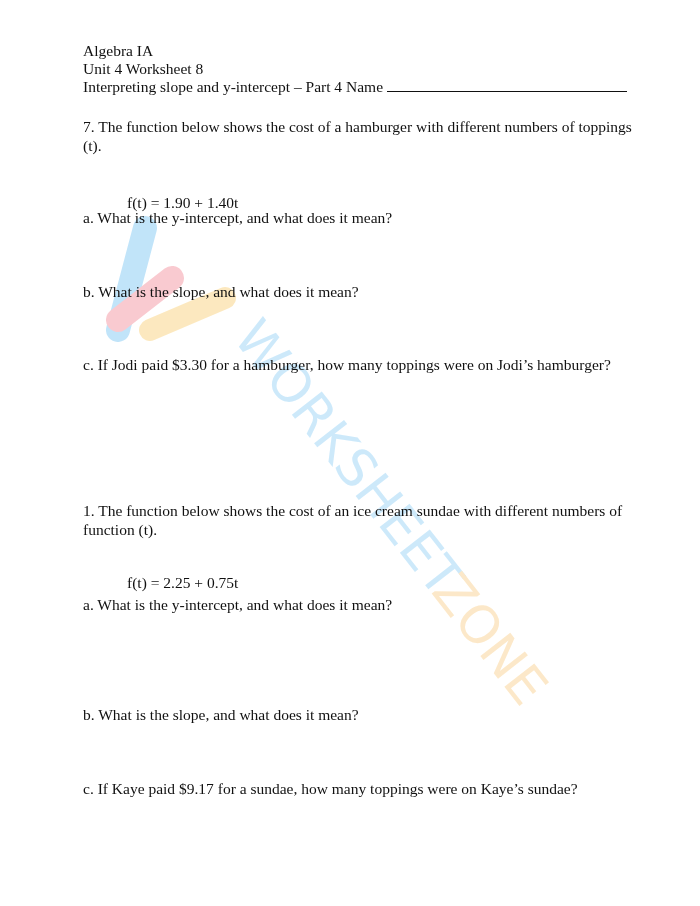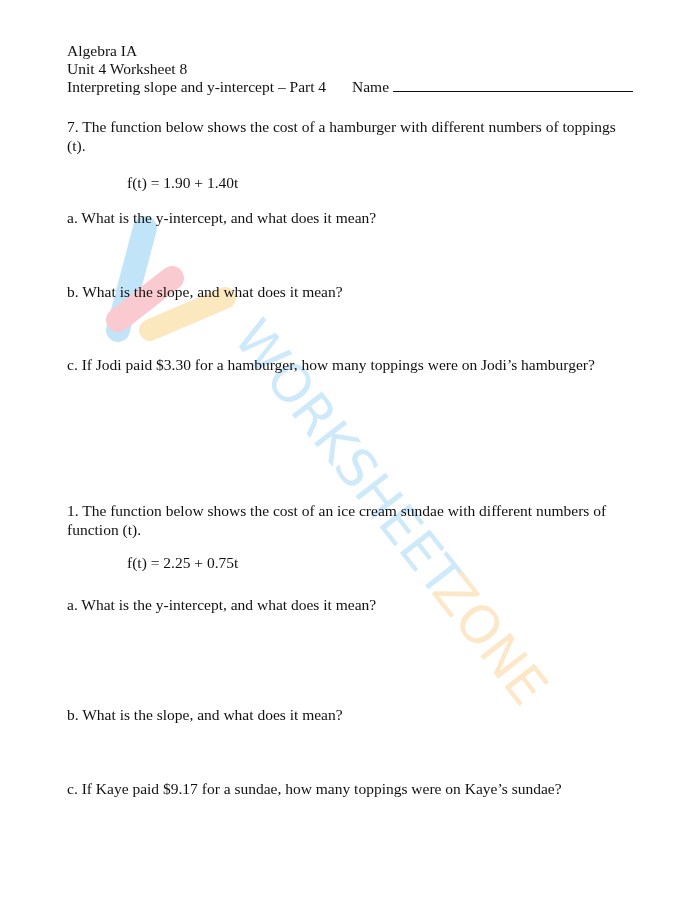--- a/index.html
+++ b/index.html
@@ -1,20 +1,20 @@
 <!DOCTYPE html>
 <html><head>
   <meta charset="utf-8">
   <style>
     html, body { margin: 0; padding: 0; background: #ffffff; }
     body { width: 700px; height: 906px; position: relative; overflow: hidden;
            font-family: "Liberation Serif", "DejaVu Serif", serif; color: #111; font-size: 15.5px; }
-    .line { position: absolute; left: 67px; white-space: nowrap; line-height: 18px; }
-    .indent { left: 127px; }
-    .name-field { display: inline-block; margin-left: 22px; }
+    .line { position: absolute; left: 83px; white-space: nowrap; line-height: 18px; }
+    .indent { left: 127px; margin-top: 20px; }
+    .name-field { display: inline-block; }
     .underline { display: inline-block; width: 240px; border-bottom: 1px solid #111; height: 13px; vertical-align: baseline; margin-left: 4px; }
     .watermark { position: absolute; left: 0; top: 0; width: 700px; height: 906px; pointer-events: none; }
   </style>
 </head>
 <body>
 
 <svg class="watermark" viewBox="0 0 700 906" xmlns="http://www.w3.org/2000/svg">
   <g opacity="0.35">
     <line x1="145" y1="228" x2="118" y2="330" stroke="#4fb3f0" stroke-width="24" stroke-linecap="round"></line>
     <line x1="172" y1="278" x2="118" y2="320" stroke="#f06a7a" stroke-width="24" stroke-linecap="round"></line>

